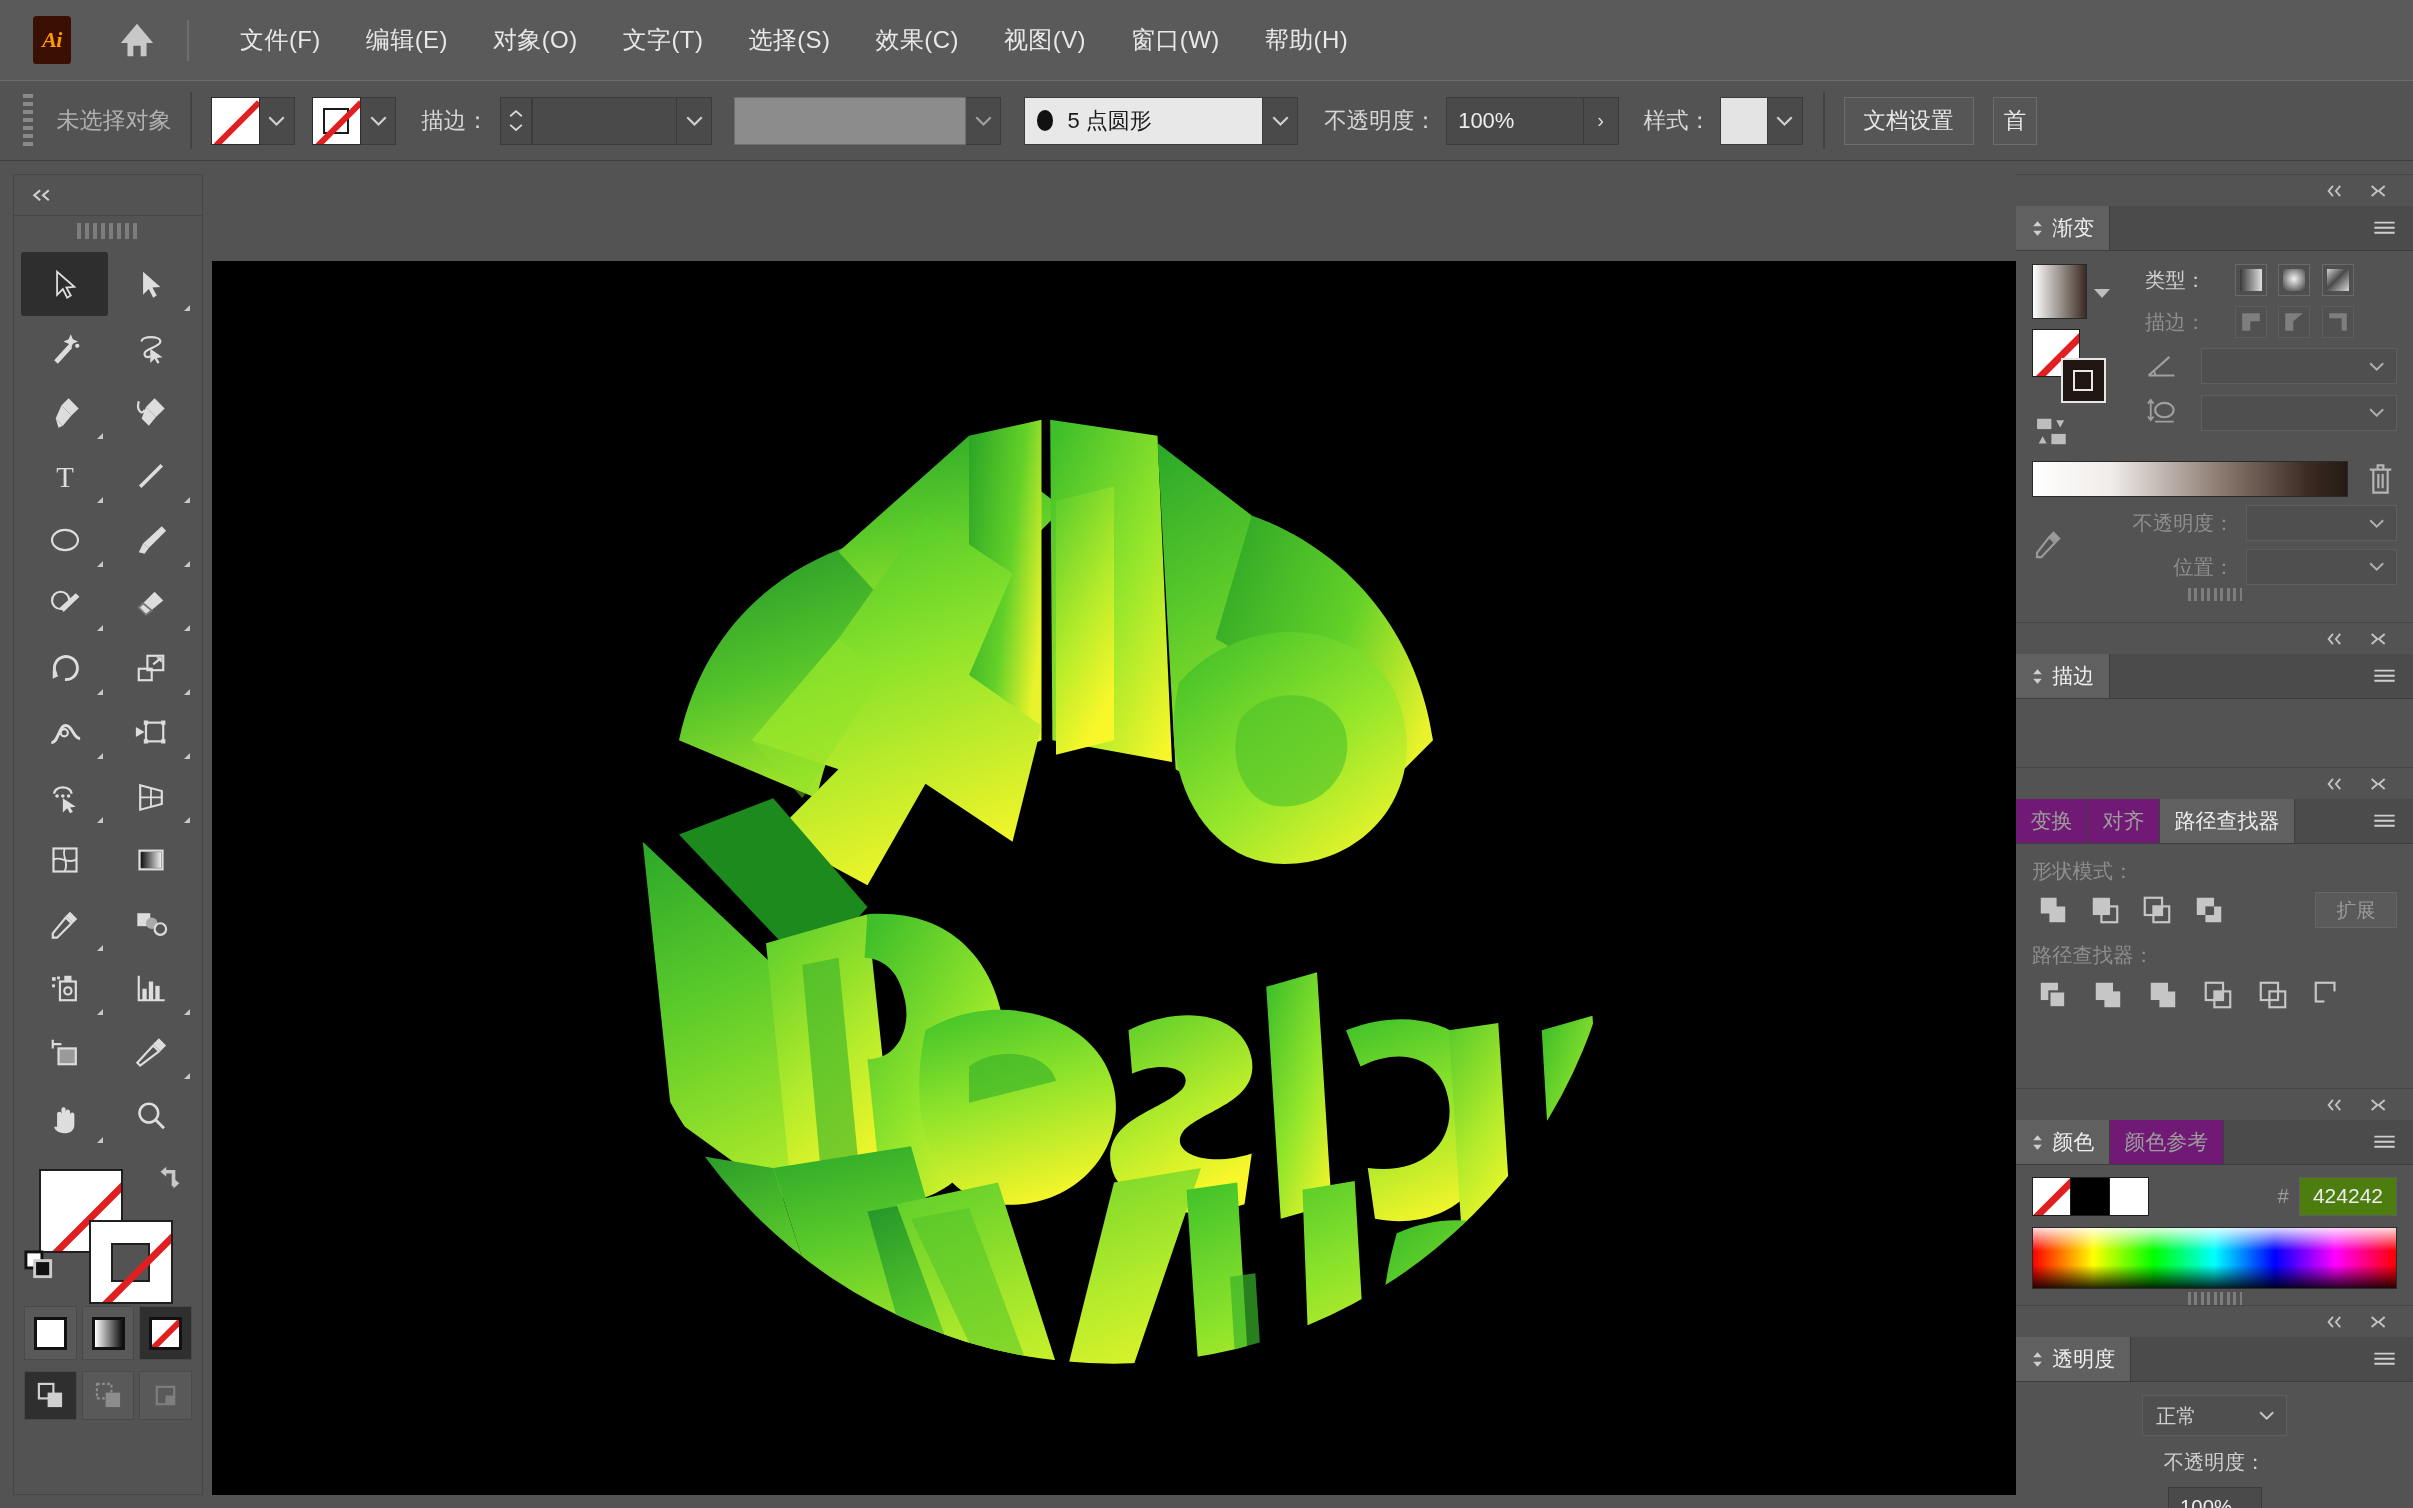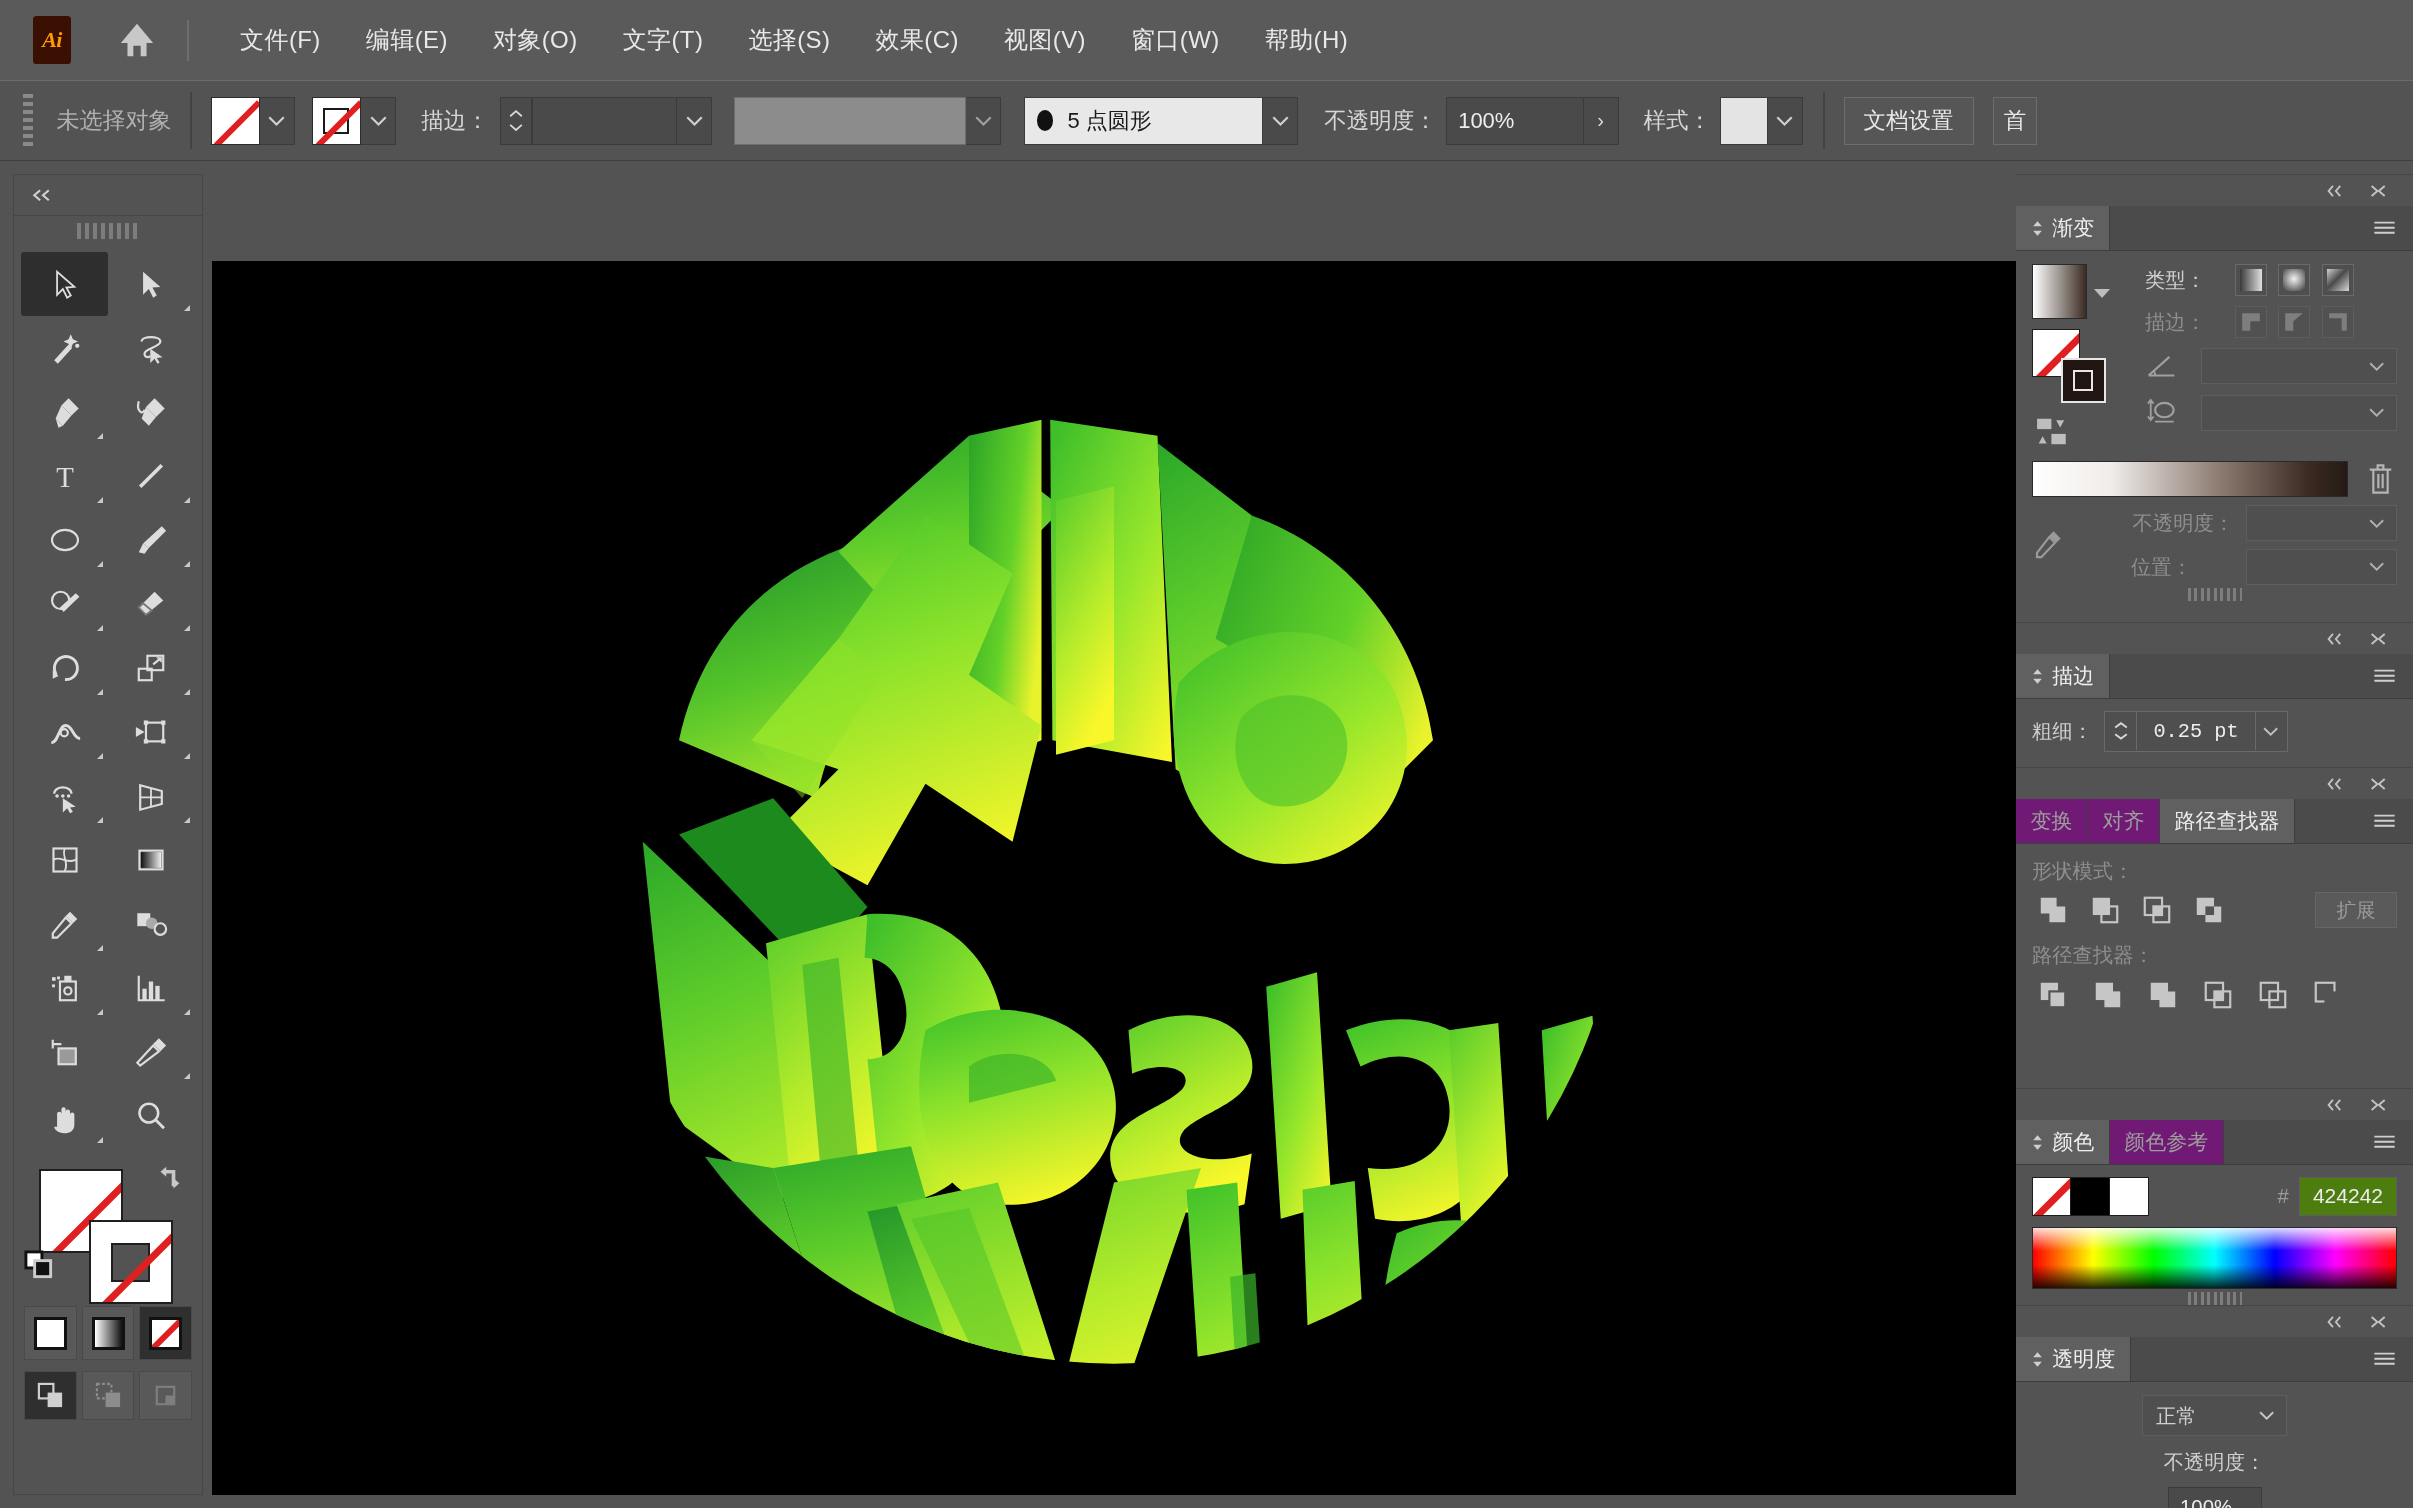--- a/index.html
+++ b/index.html
@@ -778,21 +778,21 @@
         <div style="flex:1">
           <div class="row" style="margin-bottom:7.3px">
             <div class="lbl dim" style="width:145px;text-align:right">不透明度：</div>
             <div class="sel-field" style="flex:1">
               <svg class="chev" viewBox="0 0 24 15">
                   <path d="M3 3 L12 12 L21 3" stroke="#b0b0b0" stroke-width="2.6" fill="none"></path>
                 </svg>
             </div>
           </div>
           <div class="row" style="margin-bottom:0">
-            <div class="lbl dim" style="width:145px;text-align:center">位置：</div>
+            <div class="lbl dim" style="width:145px;text-align:right">位置：</div>
             <div class="sel-field" style="flex:1">
               <svg class="chev" viewBox="0 0 24 15">
                   <path d="M3 3 L12 12 L21 3" stroke="#b0b0b0" stroke-width="2.6" fill="none"></path>
                 </svg>
             </div>
           </div>
         </div>
       </div>
       <div class="gripline">
           <div class="g"></div>
@@ -813,41 +813,20 @@
       <div class="ptab active">
         <svg class="dblarrow" viewBox="0 0 18 26">
           <path d="M9 3 L3 10 L15 10 Z M9 23 L3 16 L15 16 Z" fill="#cfcfcf"></path>
           </svg>
         <span>描边</span>
       </div>
       <div class="tabfill">
         <svg class="hamburger" viewBox="0 0 34 24">
           <path d="M3 5 H31 M3 12 H31 M3 19 H31" stroke="#cfcfcf" stroke-width="2.6"></path>
           </svg>
-      </div>
-    </div>
-    <div class="pbody" style="padding-top:11.6px">
-      <div class="row" style="margin-bottom:0">
-        <div class="lbl">粗细：</div>
-        <div class="strokebox">
-          <div class="sb-step">
-            <svg viewBox="0 0 22 12" width="16" height="8.7">
-                <path d="M3 9 L11 3 L19 9" stroke="#d8d8d8" stroke-width="2.5" fill="none"></path>
-              </svg>
-            <svg viewBox="0 0 22 12" width="16" height="8.7">
-                <path d="M3 3 L11 9 L19 3" stroke="#d8d8d8" stroke-width="2.5" fill="none"></path>
-              </svg>
-          </div>
-          <div class="sb-val">0.25 pt</div>
-          <div class="sb-chev">
-            <svg viewBox="0 0 24 15" width="17.4" height="11">
-                <path d="M3 3 L12 12 L21 3" stroke="#c0c0c0" stroke-width="2.6" fill="none"></path>
-              </svg>
-          </div>
-        </div>
       </div>
     </div>
   </div>
 
   <div class="panel-grp" style="top:593px; height:321px">
     <div class="pg-bar">
       <svg viewBox="0 0 28 22">
         <path d="M11 4 L5 11 L11 18 M21 4 L15 11 L21 18" stroke="#c4c4c4" stroke-width="2.6" fill="none"></path>
         </svg>
       <svg viewBox="0 0 28 22">

